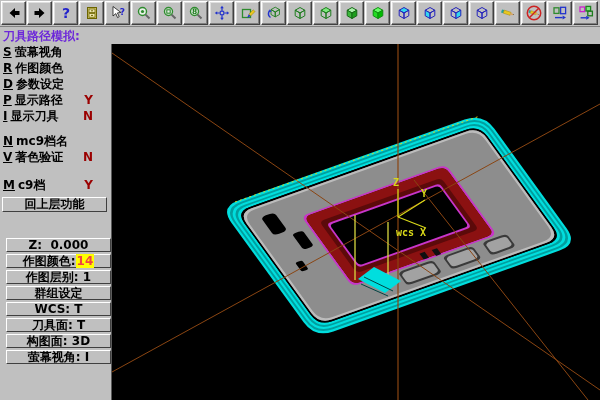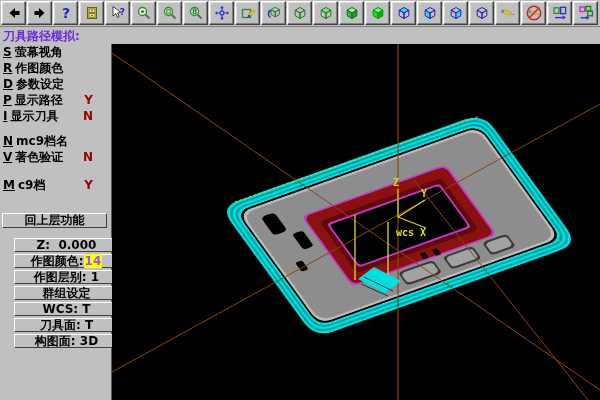--- a/index.html
+++ b/index.html
@@ -25,28 +25,28 @@
     border-right:1px solid #5a5a5a;}
   .mi{display:flex;align-items:center;height:16px;padding-left:3px;padding-right:0;
     font-size:12px;font-weight:bold;color:#000;white-space:nowrap;cursor:default;}
   .mi .hot{text-decoration:underline;margin-right:3px;}
   .mi .mval{color:#9a0000;margin-left:auto;margin-right:18px;}
   .gap1{margin-top:9px;}
   .gap2{margin-top:12px;}
   .navbtn{margin:1px 4px 1px 2px;height:15px;line-height:13px;text-align:center;
     font-size:12px;font-weight:bold;background:#c0c0c0;
     border:1px solid;border-color:#ffffff #404040 #404040 #ffffff;}
-  #nav-buttons{margin-top:20px;font-family:Liberation Serif, serif;}
-
-  
-  #status-stack{position:absolute;left:12px;top:194px;width:110px;}
+  #nav-buttons{margin-top:4px;font-family:Liberation Serif, serif;}
+
+  
+  #status-stack{position:absolute;left:4px;top:194px;width:110px;}
   .sbtn{margin:0 3px 2px 2px;height:14px;line-height:13px;text-align:center;
     font-size:12px;font-weight:bold;color:#000;background:#c0c0c0;white-space:nowrap;
     border:1px solid;border-color:#ffffff #404040 #404040 #ffffff;}
-  .sbtn .hl{background:#ffff00;color:#8b5cf6;padding:0 1px;}
+  .sbtn .hl{background:#ffff00;color:#ef4444;padding:0 1px;}
 
   
   #viewport{position:absolute;left:112px;top:44px;width:488px;height:356px;background:#000;}
 </style>
 </head>
 <body>
 
 <div id="app">
 
   <div id="toolbar">
@@ -278,20 +278,21 @@
     </div>
 
     <div id="status-stack">
       <div class="sbtn"><span>Z:</span>&nbsp;&nbsp;<span>0.000</span></div>
       <div class="sbtn"><span>作图颜色:</span><span class="hl">14</span></div>
       <div class="sbtn"><span>作图层别:</span>&nbsp;<span>1</span></div>
       <div class="sbtn"><span>群组设定</span></div>
       <div class="sbtn"><span>WCS:</span>&nbsp;<span>T</span></div>
       <div class="sbtn"><span>刀具面:</span>&nbsp;<span>T</span></div>
       <div class="sbtn"><span>构图面:</span>&nbsp;<span>3D</span></div>
+      <div class="sbtn"><span>萤幕视角:</span>&nbsp;<span>I</span></div>
     </div>
   </div>
 
   <div id="viewport">
     <svg id="vp-svg" width="488" height="356" viewBox="0 0 488 356">
         <g transform="matrix(263 -94 95 131 108 163)">
           <path d="M0.07 0L0.9299999999999999 0Q1 0 1 0.12L1 0.88Q1 1 0.9299999999999999 1L0.07 1Q0 1 0 0.88L0 0.12Q0 0 0.07 0ZM0.088 0.065L0.9119999999999999 0.065Q0.962 0.065 0.962 0.151L0.962 0.8490000000000001Q0.962 0.935 0.9119999999999999 0.935L0.088 0.935Q0.038 0.935 0.038 0.8490000000000001L0.038 0.151Q0.038 0.065 0.088 0.065Z" fill="#00dede" fill-rule="evenodd"></path>
           <path d="M0.07300000000000001 0.014L0.927 0.014Q0.992 0.014 0.992 0.126L0.992 0.874Q0.992 0.986 0.927 0.986L0.07300000000000001 0.986Q0.008 0.986 0.008 0.874L0.008 0.126Q0.008 0.014 0.07300000000000001 0.014ZM0.077 0.026L0.923 0.026Q0.985 0.026 0.985 0.132L0.985 0.868Q0.985 0.974 0.923 0.974L0.077 0.974Q0.015 0.974 0.015 0.868L0.015 0.132Q0.015 0.026 0.077 0.026Z" fill="#009f9f" fill-rule="evenodd"></path>
           <path d="M0.079 0.04L0.9209999999999999 0.04Q0.977 0.04 0.977 0.136L0.977 0.864Q0.977 0.96 0.9209999999999999 0.96L0.079 0.96Q0.023 0.96 0.023 0.864L0.023 0.136Q0.023 0.04 0.079 0.04ZM0.08299999999999999 0.051L0.9169999999999999 0.051Q0.97 0.051 0.97 0.142L0.97 0.858Q0.97 0.949 0.9169999999999999 0.949L0.08299999999999999 0.949Q0.03 0.949 0.03 0.858L0.03 0.142Q0.03 0.051 0.08299999999999999 0.051Z" fill="#009f9f" fill-rule="evenodd"></path>
           <path d="M0.088 0.065L0.9119999999999999 0.065Q0.962 0.065 0.962 0.151L0.962 0.8490000000000001Q0.962 0.935 0.9119999999999999 0.935L0.088 0.935Q0.038 0.935 0.038 0.8490000000000001L0.038 0.151Q0.038 0.065 0.088 0.065ZM0.093 0.076L0.9069999999999999 0.076Q0.956 0.076 0.956 0.16L0.956 0.8400000000000001Q0.956 0.924 0.9069999999999999 0.924L0.093 0.924Q0.044 0.924 0.044 0.8400000000000001L0.044 0.16Q0.044 0.076 0.093 0.076Z" fill="#000000" fill-rule="evenodd"></path>

